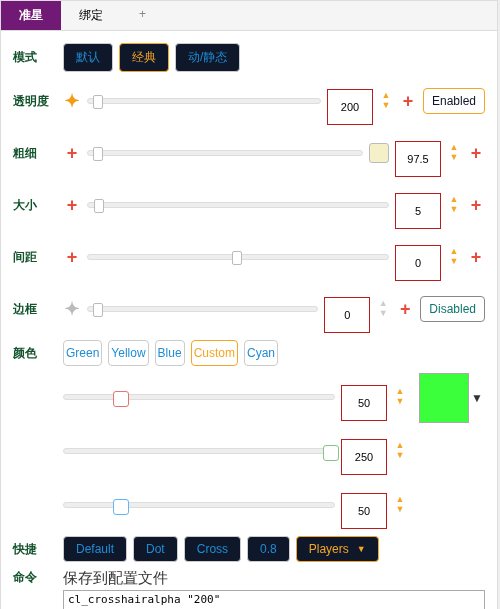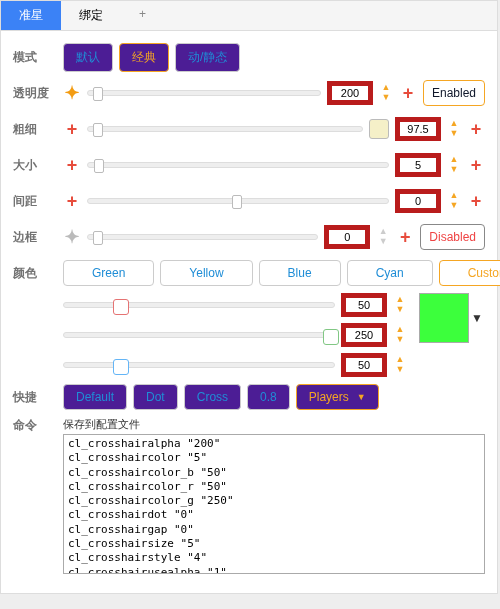--- a/index.html
+++ b/index.html
@@ -1,47 +1,47 @@
 <!DOCTYPE html>
 <html><head>
 <meta charset="utf-8">
 <style>
   * { box-sizing: border-box; margin: 0; padding: 0; }
   body { font-family: Arial, "Microsoft YaHei", sans-serif; font-size: 12px; background: #eee; width: 500px; height: 609px; overflow: hidden; }
   .container { background: #fff; border: 1px solid #ddd; width: 498px; }
   .tabs { display: flex; background: #f5f5f5; border-bottom: 1px solid #ddd; }
   .tab { padding: 6px 18px; cursor: pointer; }
-  .tab.active { background: #3b82f6; color: #fff; }
+  .tab.active { background: #701a75; color: #fff; font-weight: bold; }
   .tab.plus { color: #888; }
   .body { padding: 10px 12px 12px 12px; }
   .row { display: flex; align-items: center; min-height: 32px; margin-bottom: 4px; }
-  .row-label { width: 50px; font-weight: bold; color: #737373; flex-shrink: 0; }
+  .row-label { width: 50px; font-weight: bold; color: #14532d; flex-shrink: 0; }
   .row-body { flex: 1; display: flex; align-items: center; gap: 6px; }
-  .btn { display: inline-flex; align-items: center; justify-content: center; border: 1px solid #ccc; border-radius: 4px; padding: 5px 12px; cursor: pointer; background: #4c1d95; color: #1f8dd6; font-family: "Comic Sans MS", cursive, sans-serif; font-size: 12px; }
+  .btn { display: inline-flex; align-items: center; justify-content: center; border: 1px solid #ccc; border-radius: 4px; padding: 5px 12px; cursor: pointer; background: #0f172a; color: #1f8dd6; font-family: "Comic Sans MS", cursive, sans-serif; font-size: 12px; }
   .btn.active { border-color: #f5a623; color: #f5a623; }
   .plusicon { color: #e74c3c; font-size: 18px; font-weight: bold; width: 18px; text-align: center; cursor: pointer; }
   .plusicon.orange { color: #f39c12; }
   .plusicon.gray { color: #bbb; }
   .slider { flex: 1; position: relative; height: 18px; display: flex; align-items: center; }
   .track { position: relative; width: 100%; height: 6px; background: #eee; border: 1px solid #ddd; border-radius: 3px; }
   .thumb { position: absolute; top: -4px; width: 10px; height: 14px; background: #fff; border: 1px solid #bbb; border-radius: 2px; }
-  .numbox { width: 46px; height: 24px; border: 5px solid #b91c1c; text-align: center; font-size: 11px; display: flex; align-items: center; justify-content: center; }
+  .numbox { width: 46px; height: 36px; border: 1px solid #b91c1c; text-align: center; font-size: 11px; display: flex; align-items: center; justify-content: center; margin-top: 12px; }
   .spinners { display: flex; flex-direction: column; width: 14px; }
   .spin { width: 14px; height: 10px; line-height: 8px; font-size: 9px; text-align: center; color: #f5a623; cursor: pointer; }
   .swatch { width: 20px; height: 20px; border: 1px solid #bbb; border-radius: 3px; }
-  .colorbtn { border: 1px solid #ccc; border-radius: 4px; padding: 5px 28px; cursor: pointer; background: #fff; color: #1f8dd6; font-family: "Comic Sans MS", cursive, sans-serif; font-size: 12px; }
+  .colorbtn { border: 1px solid #ccc; border-radius: 4px; padding: 5px 2px; cursor: pointer; background: #fff; color: #1f8dd6; font-family: "Comic Sans MS", cursive, sans-serif; font-size: 12px; }
   .colorbtn.active { border-color: #f5a623; color: #f5a623; }
   .colorpreview { width: 50px; height: 50px; background: #2aff2a; border: 1px solid #aaa; margin-left: 6px; }
   .dropdown-arrow { width: 16px; text-align: center; cursor: pointer; color: #333; }
   .dotbox { width: 32px; height: 28px; border: 1px solid #ccc; border-radius: 4px; display: flex; align-items: center; justify-content: center; cursor: pointer; }
   .dotbox svg circle { fill: #e74c3c; }
   .textarea { width: 100%; height: 140px; border: 1px solid #aaa; padding: 2px 4px; font-family: monospace, sans-serif; font-size: 11px; overflow-y: scroll; white-space: pre; line-height: 1.3; resize: none; }
-  .mini-label { font-size: 11px; color: #333; margin-bottom: 2px; }
+  .mini-label { font-size: 15px; color: #333; margin-bottom: 2px; }
   .stateBtn { border: 1px solid #f5a623; color: #0f172a; border-radius: 4px; padding: 5px 8px; font-family: "Comic Sans MS", cursive, sans-serif; font-size: 12px; cursor: pointer; }
-  .stateBtn.off { border-color: #888; color: #ef4444; }
+  .stateBtn.off { border-color: #888; color: #0f766e; }
   .color-rows { flex: 1; display: flex; flex-direction: column; gap: 6px; }
   .color-row { display: flex; align-items: center; gap: 6px; }
   .mini-swatch { width: 16px; height: 16px; border-radius: 3px; }
 </style>
 </head>
 <body>
 
 <div class="container">
 
   <div class="tabs">
@@ -153,22 +153,22 @@
         <div class="stateBtn off">Disabled</div>
       </div>
     </div>
 
     <div class="row">
       <div class="row-label">颜色</div>
       <div class="row-body">
         <div class="colorbtn">Green</div>
         <div class="colorbtn">Yellow</div>
         <div class="colorbtn">Blue</div>
+        <div class="colorbtn active">Custom</div>
         <div class="colorbtn">Cyan</div>
-        <div class="colorbtn active">Custom</div>
       </div>
     </div>
 
     <div class="row" style="align-items:flex-start">
       <div class="row-label"></div>
       <div class="color-rows">
         <div class="color-row">
           <div class="slider">
               <div class="track">
                 <div class="thumb mini-swatch" style="left:18%;border:1px solid #e57373"></div>

